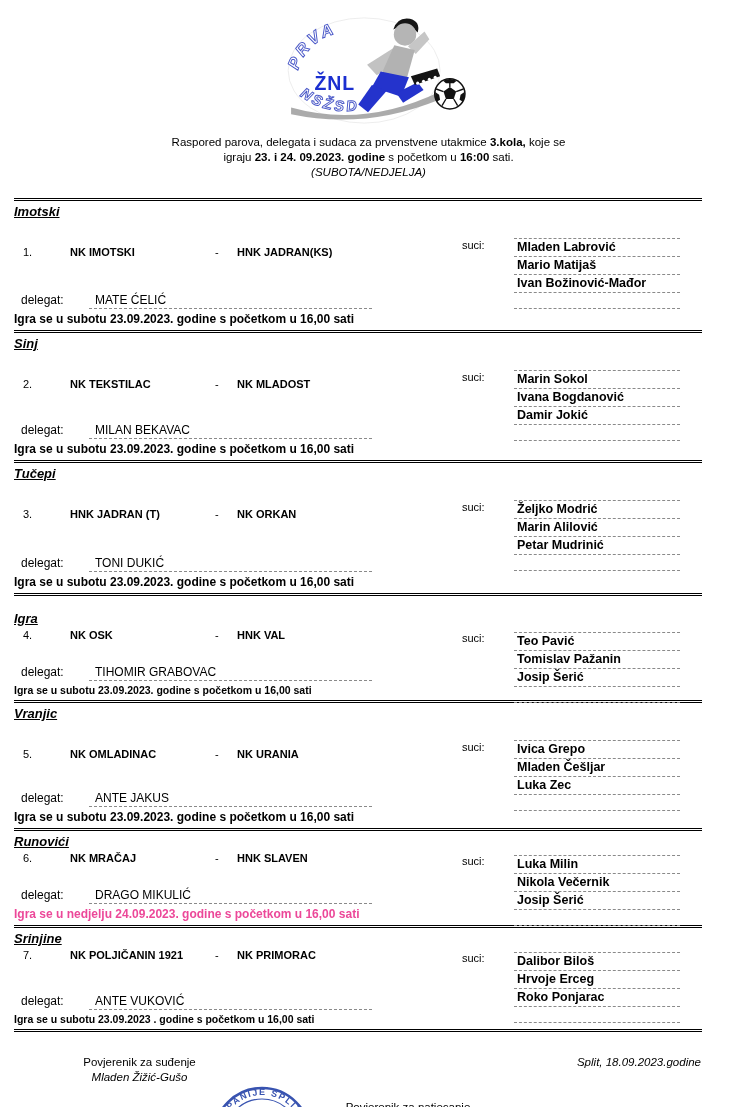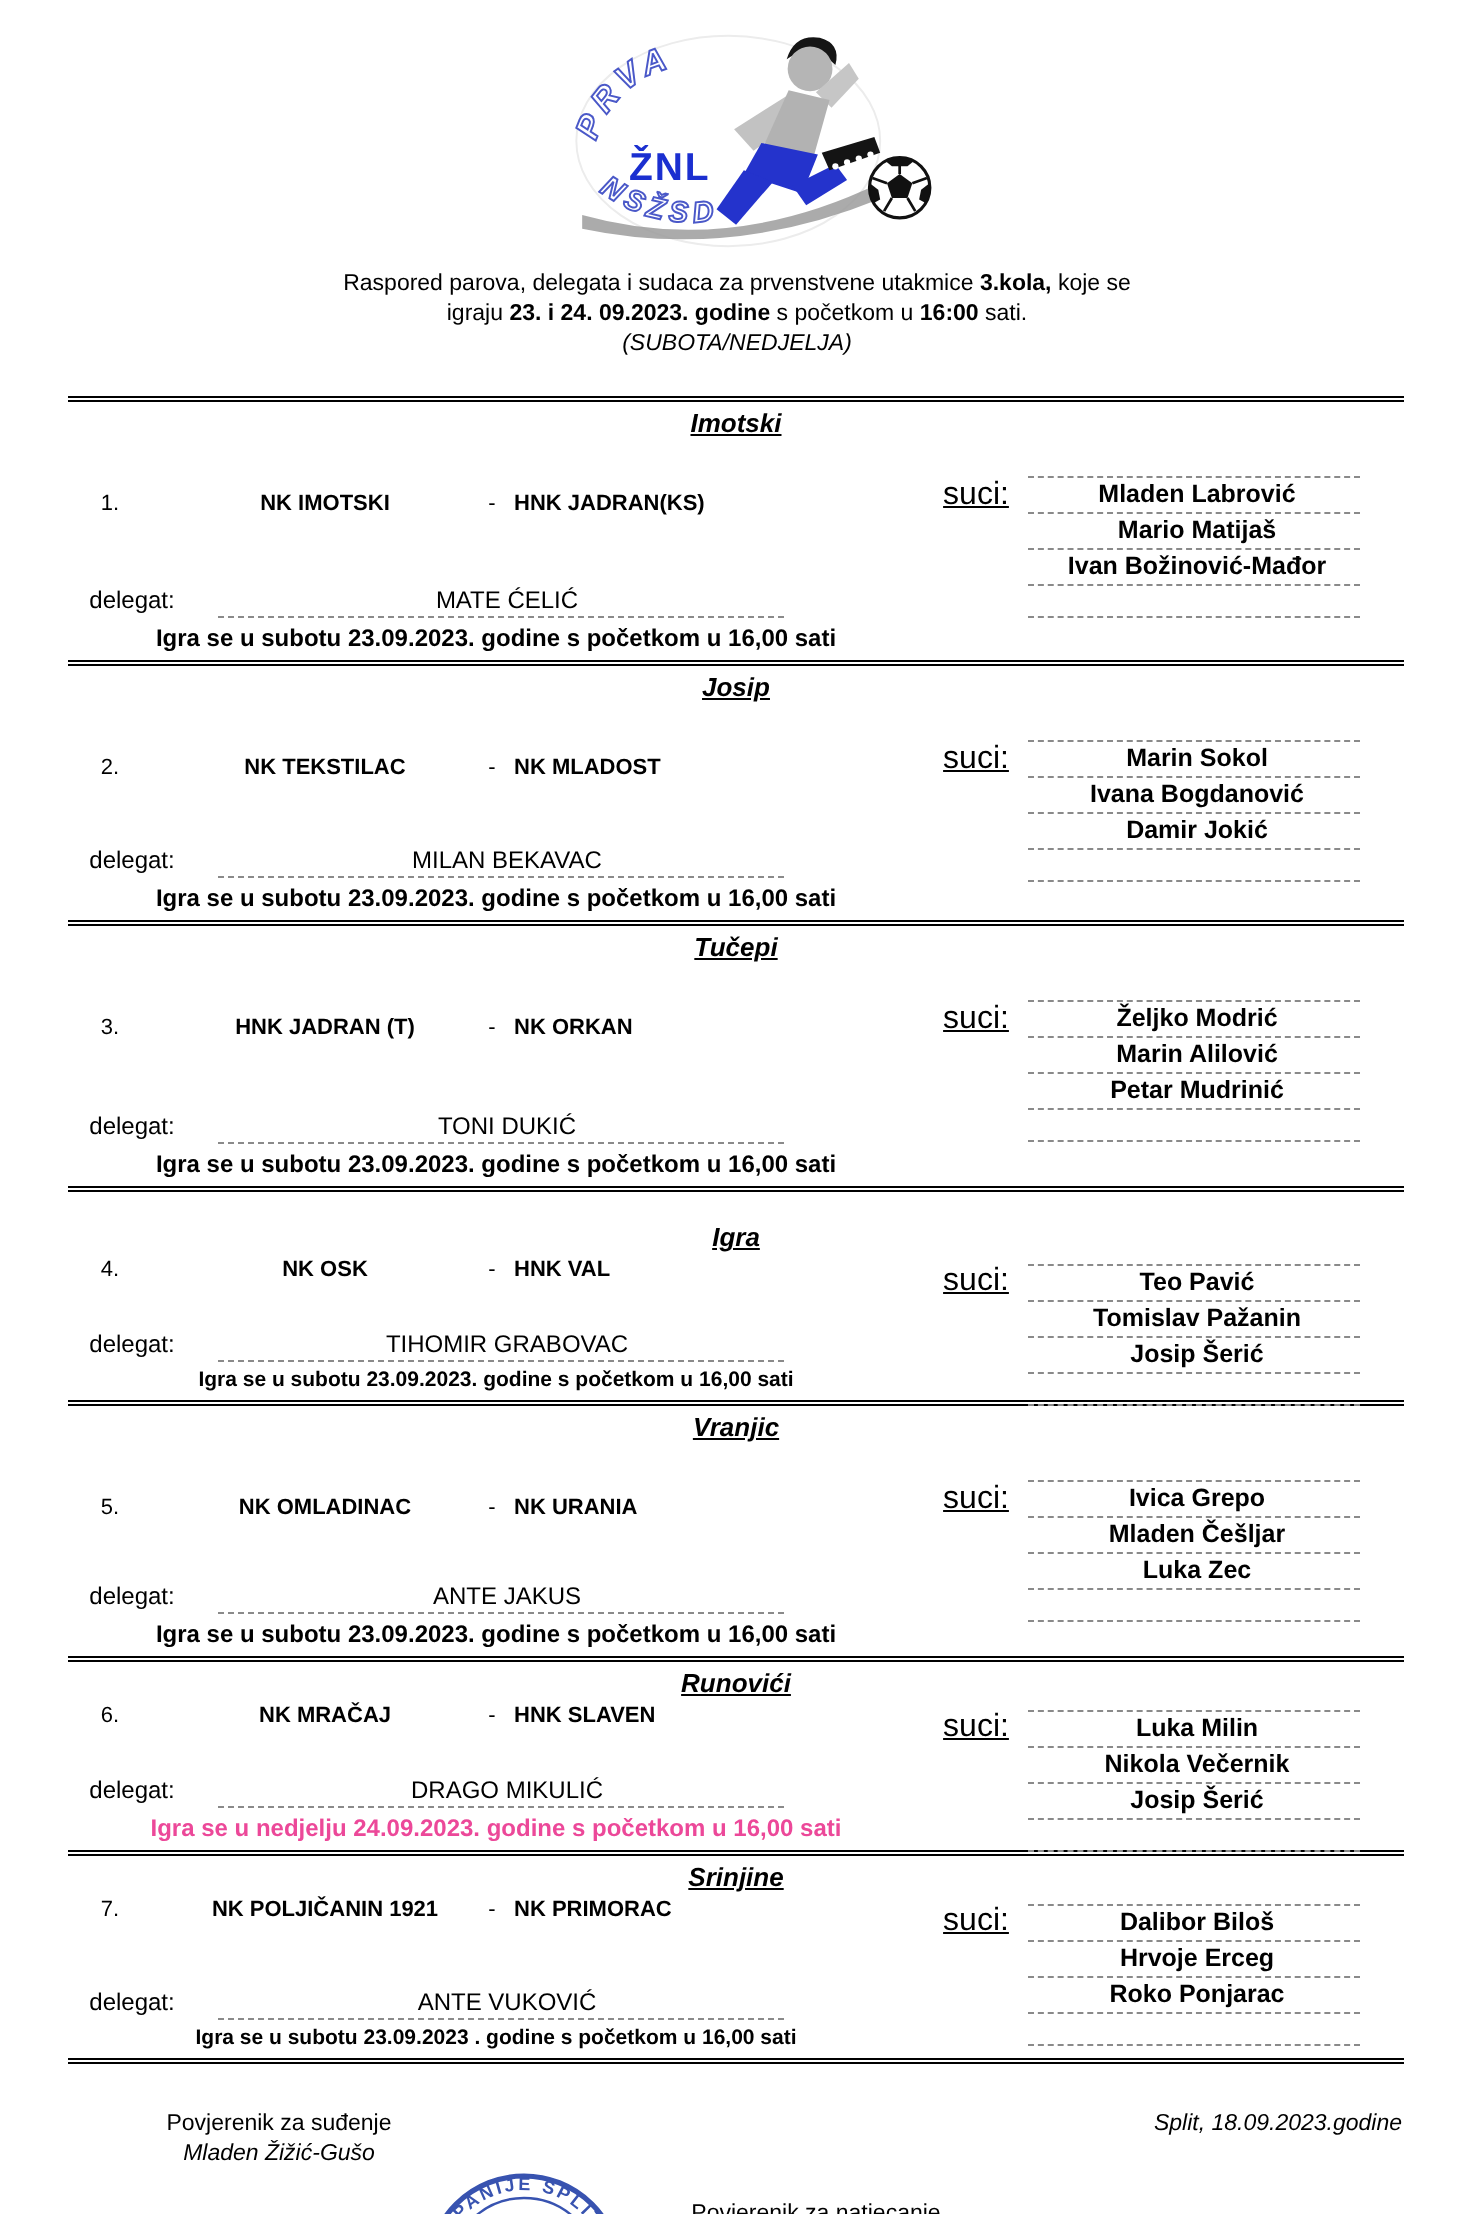--- a/index.html
+++ b/index.html
@@ -15,40 +15,40 @@
   .logo{display:block;width:200px;height:112px;}
   .logo-outline{fill:#ffffff;stroke:#4a58c8;stroke-width:1;font-weight:bold;font-style:italic;letter-spacing:3px;}
   .logo-solid{fill:#1b2fd0;font-weight:bold;font-size:20px;letter-spacing:1px;}
 
   
   .title-block{text-align:center;font-size:11.5px;line-height:15px;margin-top:9px;}
   .title-block .b{font-weight:bold;}
   .title-line3{font-style:italic;}
 
   
-  .sections{margin:18px 35px 0 34px;text-align:center;}
+  .sections{margin:18px 35px 0 14px;}
   .section{border-top:3px double #000;box-sizing:border-box;display:flex;flex-direction:column;}
   .section.last{border-bottom:3px double #000;}
   .section.pad-top{padding-top:12px;}
   .venue{font-weight:bold;font-style:italic;text-decoration:underline;font-size:13px;padding-top:3px;}
   .body{display:flex;flex:1;min-height:0;}
   .left{flex:1;display:flex;flex-direction:column;min-width:0;}
   .match-row{display:flex;align-items:baseline;font-size:11px;margin-top:27px;}
   .section.compact .match-row{margin-top:3px;}
   .match-num{width:33px;padding-left:9px;box-sizing:border-box;}
   .team-home{font-weight:bold;width:145px;padding-left:23px;}
   .vs{width:22px;}
   .team-away{font-weight:bold;}
   .delegat-row{margin-top:auto;display:flex;align-items:baseline;font-size:12px;margin-bottom:3px;gap:18px;}
   .delegat-label{width:57px;padding-left:7px;box-sizing:border-box;}
   .delegat-name{font-weight:normal;border-bottom:1px dashed #8a8a8a;width:283px;padding:0 0 1px 6px;box-sizing:border-box;}
   .igra{font-weight:bold;font-size:12px;padding-bottom:4px;}
   .igra.small{font-size:10.5px;}
   .right{width:240px;display:flex;flex-shrink:0;}
-  .suci-label{width:52px;font-size:16px;padding-top:20px;box-sizing:border-box;text-decoration:underline;}
+  .suci-label{width:52px;font-size:11px;padding-top:20px;box-sizing:border-box;}
   .section.compact .suci-label{padding-top:6px;}
   .refs{flex:1;margin-top:17px;margin-right:22px;}
   .section.compact .refs{margin-top:4px;}
   .ref-topline{height:2px;border-bottom:1px dashed #8a8a8a;}
   .ref{font-weight:bold;font-size:12.5px;height:17px;line-height:17px;border-bottom:1px dashed #8a8a8a;padding-left:3px;white-space:nowrap;}
   .ref-empty{height:15px;border-bottom:1px dashed #8a8a8a;}
 
   
   .footer{position:relative;margin-top:23px;height:52px;font-size:11.5px;line-height:15px;}
   .f-left{position:absolute;left:52px;width:175px;text-align:center;}
@@ -137,21 +137,21 @@
           <div class="ref">Mladen Labrović</div>
               <div class="ref">Mario Matijaš</div>
               <div class="ref">Ivan Božinović-Mađor</div>
               <div class="ref-empty"></div>
             </div>
         </div>
       </div>
     </div>
 
     <div class="section" style="height: 130px;">
-      <div class="venue">Josip</div>
+      <div class="venue">Sinj</div>
       <div class="body">
         <div class="left">
           <div class="match-row">
             <span class="match-num">2.</span>
             <span class="team-home">NK TEKSTILAC</span>
             <span class="vs">-</span>
             <span class="team-away">NK MLADOST</span>
           </div>
           <div class="delegat-row">
             <span class="delegat-label">delegat:</span>

